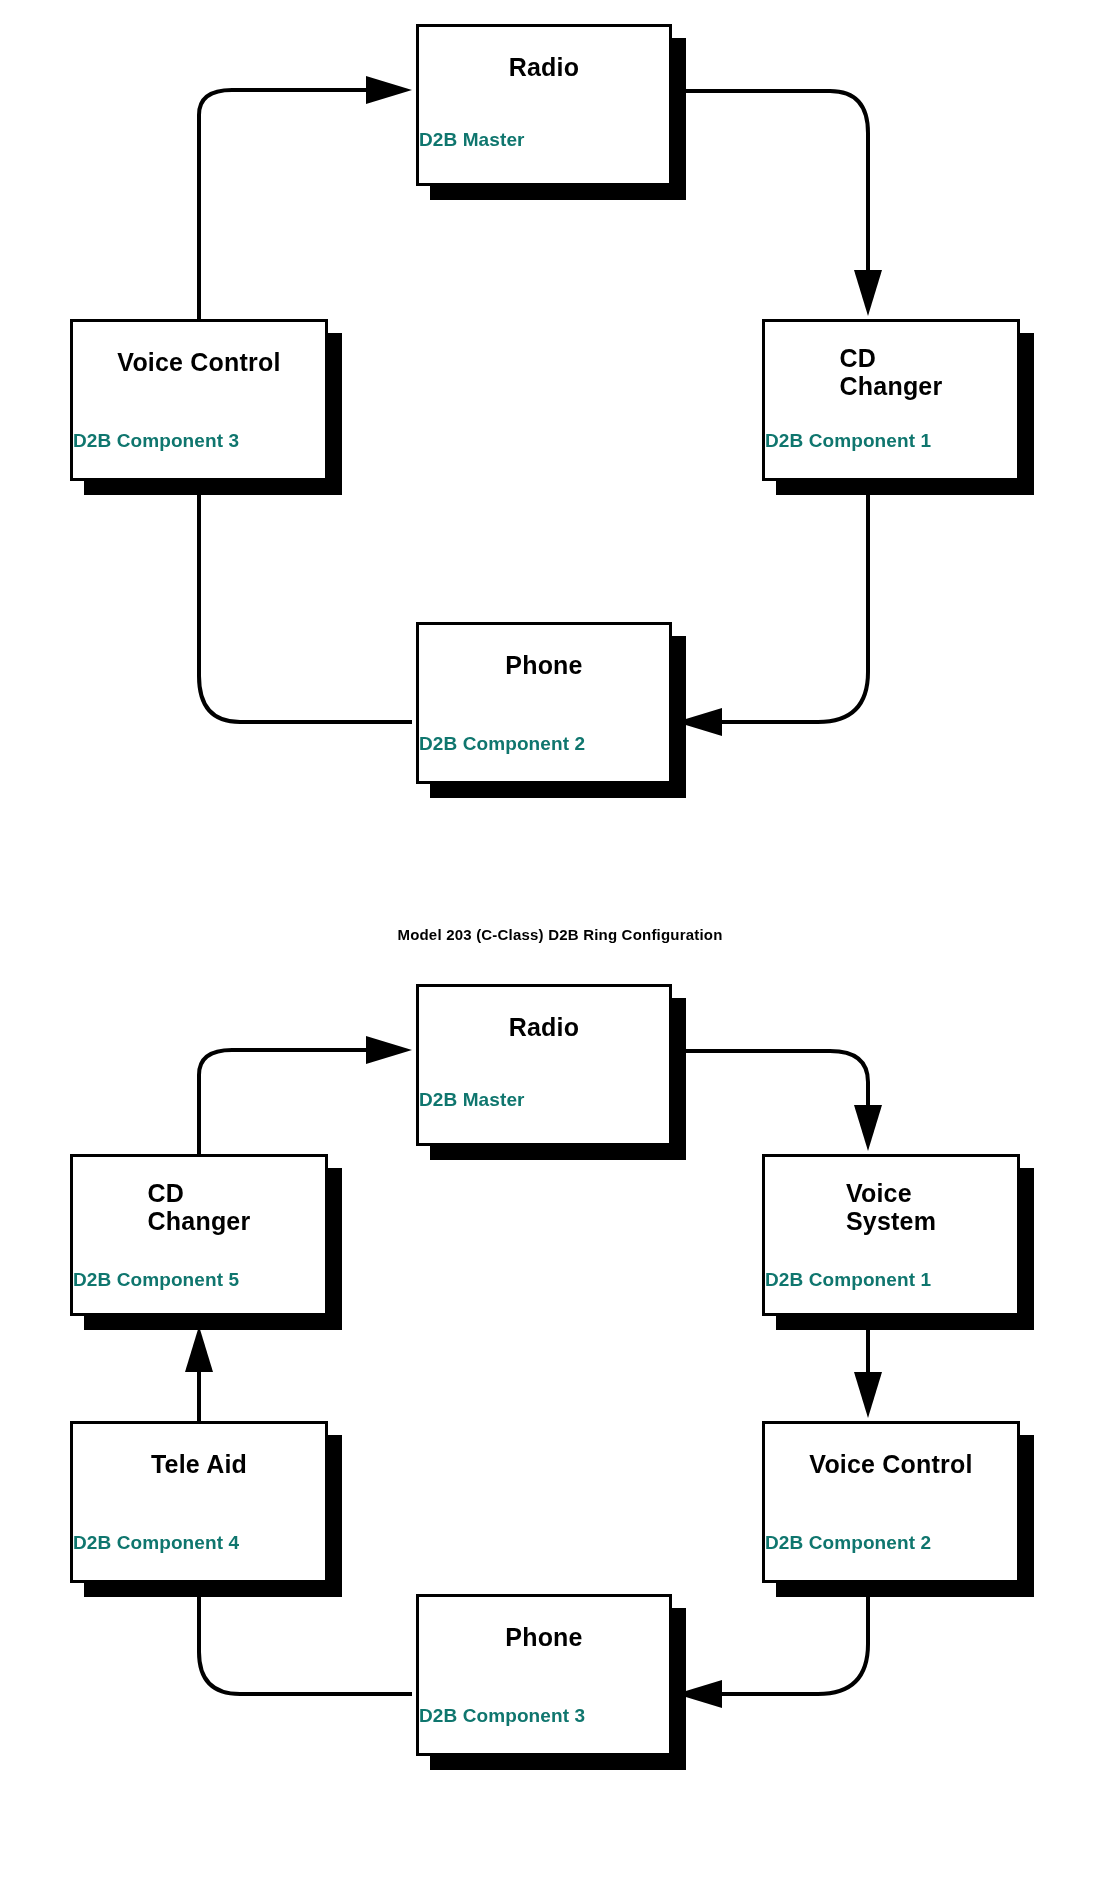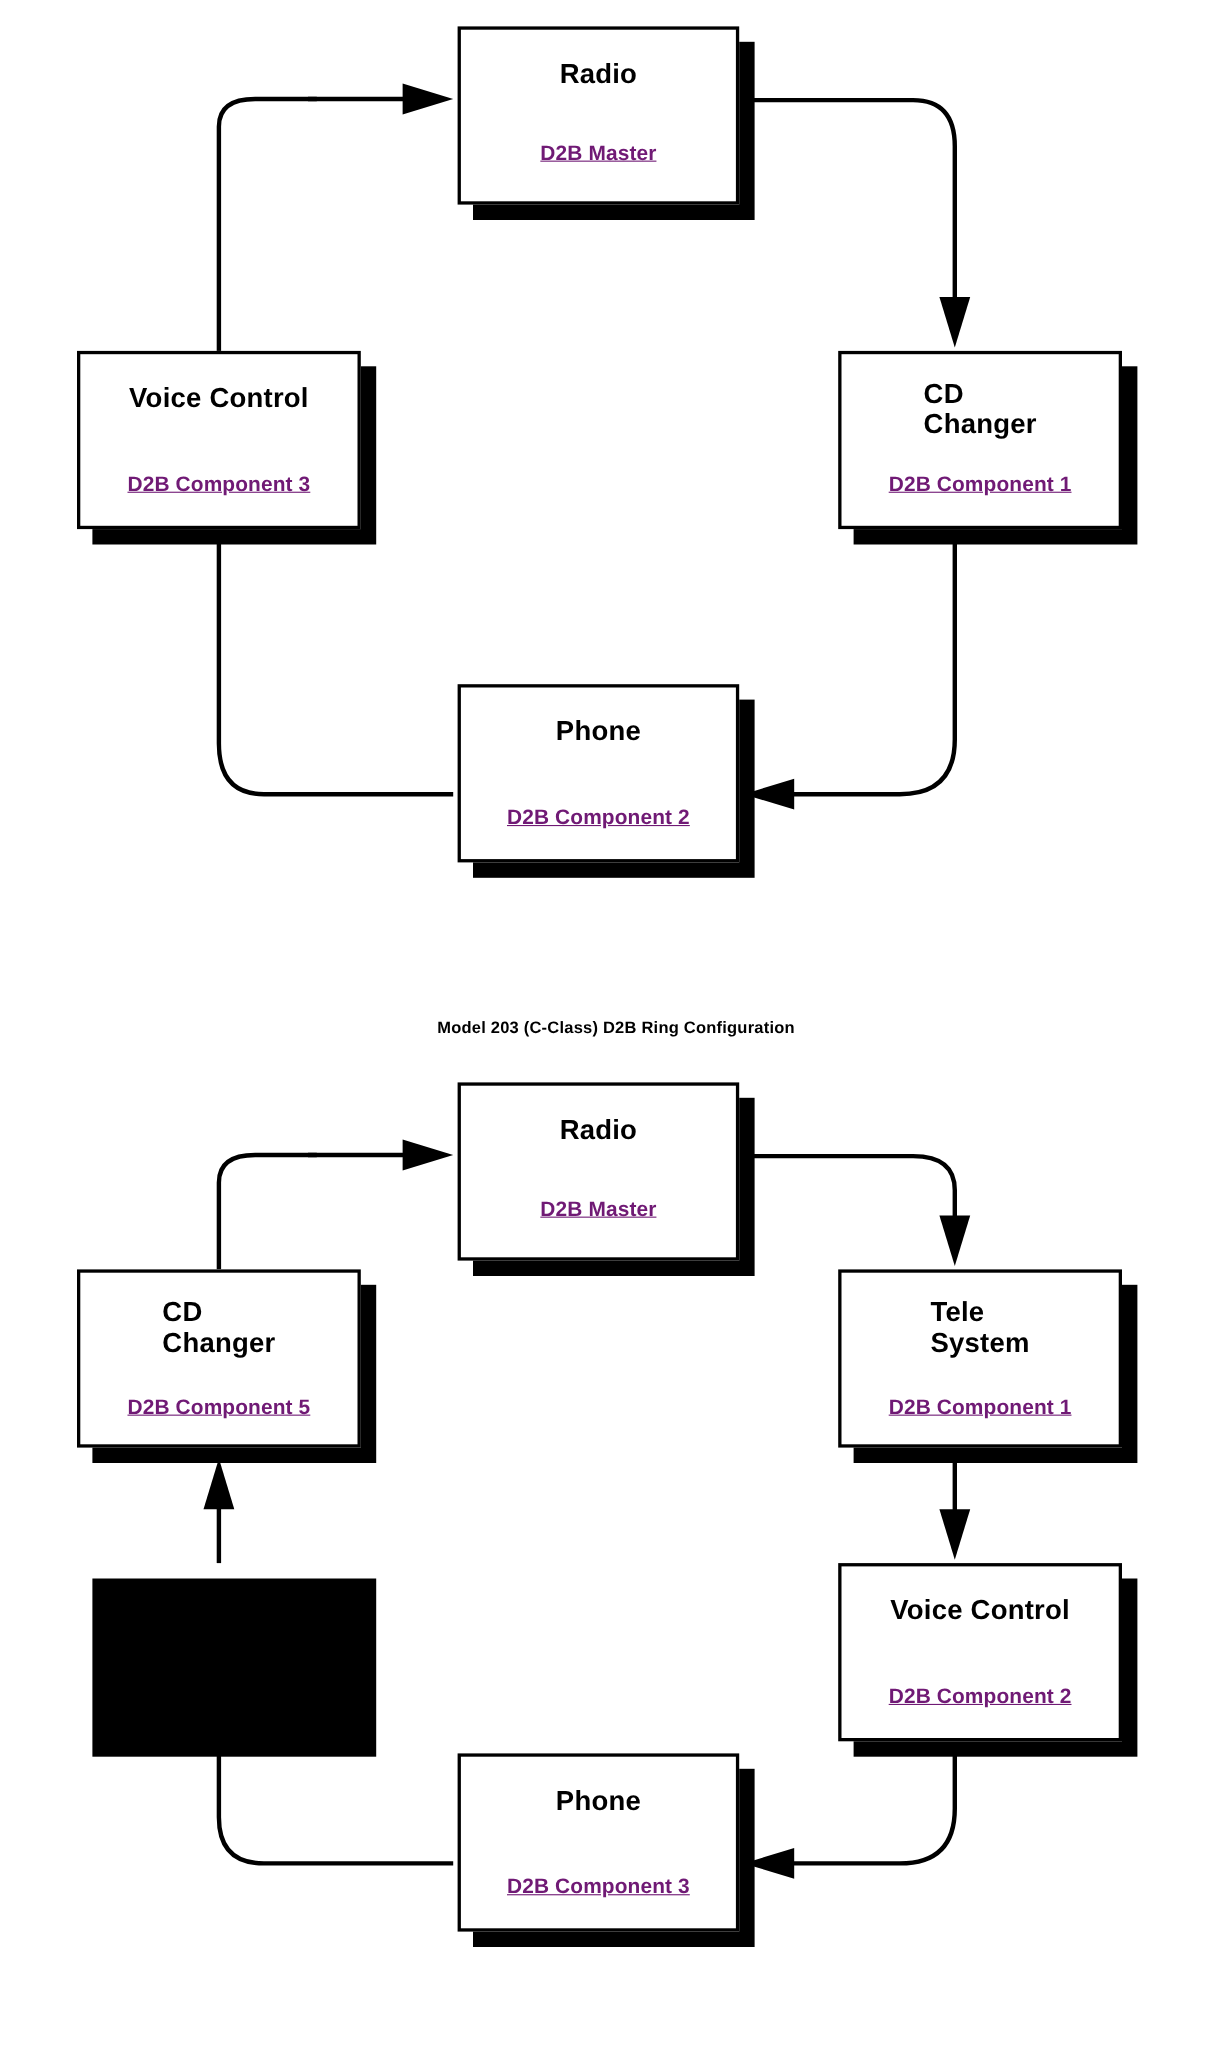--- a/index.html
+++ b/index.html
@@ -47,24 +47,23 @@
     font-size: 25px;
     font-weight: bold;
     color: #000000;
     line-height: 1.12;
     letter-spacing: 0.2px;
     white-space: pre-line;
   }
   .node-sub {
     font-size: 19px;
     font-weight: bold;
-    color: #701a75;
-    text-align: center;
+    color: #0f766e;
+    text-align: left;
     letter-spacing: 0.1px;
-    text-decoration: underline;
   }
   .diagram-title {
     position: absolute;
     left: 0;
     width: 1120px;
     text-align: center;
     font-size: 15px;
     font-weight: bold;
     color: #000000;
     letter-spacing: 0.2px;
@@ -139,38 +138,42 @@
   <div class="diagram-title" style="top:926px;">Model 203 (C-Class) D2B Ring Configuration</div>
 
   <div class="node-shadow" style="left:430px; top:998px; width:256px; height:162px;"></div>
   <div class="node-box" style="left:416px; top:984px; width:256px; height:162px; padding-top:26px;">
     <div class="node-title">Radio</div>
     <div class="node-sub" style="position:absolute; bottom:32px; left:0; right:0;">D2B Master</div>
   </div>
 
   <div class="node-shadow" style="left:776px; top:1168px; width:258px; height:162px;"></div>
   <div class="node-box" style="left:762px; top:1154px; width:258px; height:162px; padding-top:22px;">
-    <div class="node-title">Tele
+    <div class="node-title">Voice
 System</div>
     <div class="node-sub" style="position:absolute; bottom:22px; left:0; right:0;">D2B Component 1</div>
   </div>
 
   <div class="node-shadow" style="left:776px; top:1435px; width:258px; height:162px;"></div>
   <div class="node-box" style="left:762px; top:1421px; width:258px; height:162px; padding-top:26px;">
     <div class="node-title">Voice Control</div>
     <div class="node-sub" style="position:absolute; bottom:26px; left:0; right:0;">D2B Component 2</div>
   </div>
 
   <div class="node-shadow" style="left:430px; top:1608px; width:256px; height:162px;"></div>
   <div class="node-box" style="left:416px; top:1594px; width:256px; height:162px; padding-top:26px;">
     <div class="node-title">Phone</div>
     <div class="node-sub" style="position:absolute; bottom:26px; left:0; right:0;">D2B Component 3</div>
   </div>
 
   <div class="node-shadow" style="left:84px; top:1435px; width:258px; height:162px;"></div>
+  <div class="node-box" style="left:70px; top:1421px; width:258px; height:162px; padding-top:26px;">
+    <div class="node-title">Tele Aid</div>
+    <div class="node-sub" style="position:absolute; bottom:26px; left:0; right:0;">D2B Component 4</div>
+  </div>
 
   <div class="node-shadow" style="left:84px; top:1168px; width:258px; height:162px;"></div>
   <div class="node-box" style="left:70px; top:1154px; width:258px; height:162px; padding-top:22px;">
     <div class="node-title">CD
 Changer</div>
     <div class="node-sub" style="position:absolute; bottom:22px; left:0; right:0;margin-top:36px;">D2B Component 5</div>
   </div>
 
 </div>
 

